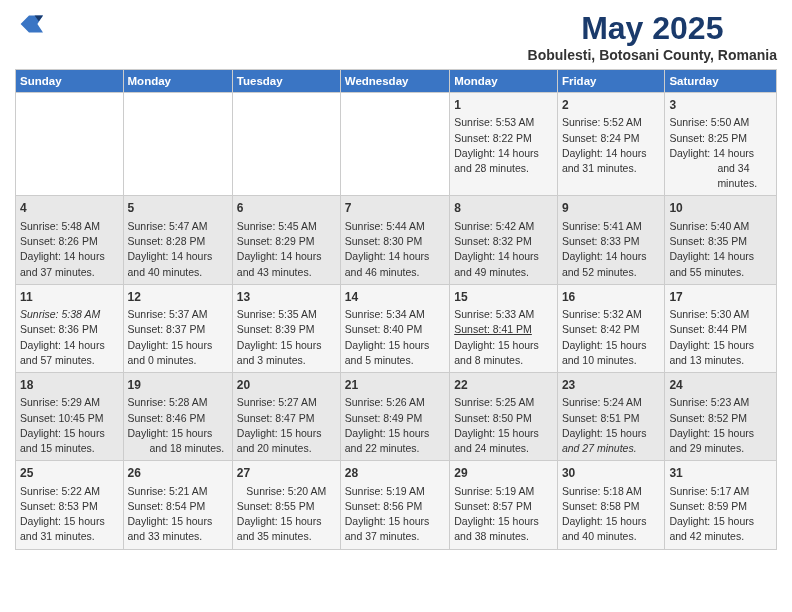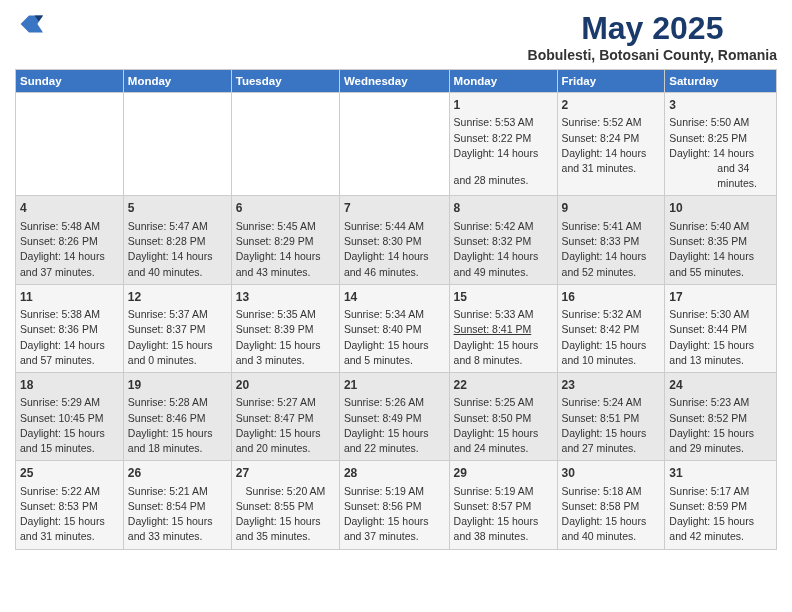--- a/index.html
+++ b/index.html
@@ -124,21 +124,21 @@
     <tr>
           <td class="empty"></td>
           <td class="empty"></td>
           <td class="empty"></td>
           <td class="empty"></td>
           <td>
             <span class="day-num">1</span>
             <span style="display: block;">Sunrise: 5:53 AM</span>
             <span style="display: block;">Sunset: 8:22 PM</span>
             <span style="display: block;">Daylight: 14 hours</span>
-            <span style="display: block; margin-top: 12px;">and 28 minutes.</span>
+            <span style="display: block;">and 28 minutes.</span>
           </td>
           <td>
             <span class="day-num">2</span>
             <span style="display: block;">Sunrise: 5:52 AM</span>
             <span style="display: block;">Sunset: 8:24 PM</span>
             <span style="display: block;">Daylight: 14 hours</span>
             <span style="display: block;">and 31 minutes.</span>
           </td>
           <td>
             <span class="day-num">3</span>
@@ -195,21 +195,21 @@
             <span class="day-num">10</span>
             <span style="display: block;">Sunrise: 5:40 AM</span>
             <span style="display: block;">Sunset: 8:35 PM</span>
             <span style="display: block;">Daylight: 14 hours</span>
             <span style="display: block;">and 55 minutes.</span>
           </td>
         </tr>
         <tr>
           <td>
             <span class="day-num">11</span>
-            <span style="display: block;">Sunrise: 5:38 AM</span>
+            <span style="display: block; font-style: italic;">Sunrise: 5:38 AM</span>
             <span style="display: block;">Sunset: 8:36 PM</span>
             <span style="display: block;">Daylight: 14 hours</span>
             <span style="display: block;">and 57 minutes.</span>
           </td>
           <td>
             <span class="day-num">12</span>
             <span style="display: block;">Sunrise: 5:37 AM</span>
             <span style="display: block;">Sunset: 8:37 PM</span>
             <span style="display: block;">Daylight: 15 hours</span>
             <span style="display: block;">and 0 minutes.</span>
@@ -256,21 +256,21 @@
             <span style="display: block;">Sunrise: 5:29 AM</span>
             <span style="display: block;">Sunset: 10:45 PM</span>
             <span style="display: block;">Daylight: 15 hours</span>
             <span style="display: block;">and 15 minutes.</span>
           </td>
           <td>
             <span class="day-num">19</span>
             <span style="display: block;">Sunrise: 5:28 AM</span>
             <span style="display: block;">Sunset: 8:46 PM</span>
             <span style="display: block;">Daylight: 15 hours</span>
-            <span style="display: block;">and 18 minutes.</span>
+            <span style="display: block; margin-left: 22px;">and 18 minutes.</span>
           </td>
           <td>
             <span class="day-num">20</span>
             <span style="display: block;">Sunrise: 5:27 AM</span>
             <span style="display: block;">Sunset: 8:47 PM</span>
             <span style="display: block;">Daylight: 15 hours</span>
             <span style="display: block;">and 20 minutes.</span>
           </td>
           <td>
             <span class="day-num">21</span>
@@ -284,21 +284,21 @@
             <span style="display: block;">Sunrise: 5:25 AM</span>
             <span style="display: block;">Sunset: 8:50 PM</span>
             <span style="display: block;">Daylight: 15 hours</span>
             <span style="display: block;">and 24 minutes.</span>
           </td>
           <td>
             <span class="day-num">23</span>
             <span style="display: block;">Sunrise: 5:24 AM</span>
             <span style="display: block;">Sunset: 8:51 PM</span>
             <span style="display: block;">Daylight: 15 hours</span>
-            <span style="display: block;">and 27 minutes.</span>
+            <span style="display: block; font-style: italic;">and 27 minutes.</span>
           </td>
           <td>
             <span class="day-num">24</span>
             <span style="display: block;">Sunrise: 5:23 AM</span>
             <span style="display: block;">Sunset: 8:52 PM</span>
             <span style="display: block;">Daylight: 15 hours</span>
             <span style="display: block;">and 29 minutes.</span>
           </td>
         </tr>
         <tr>

